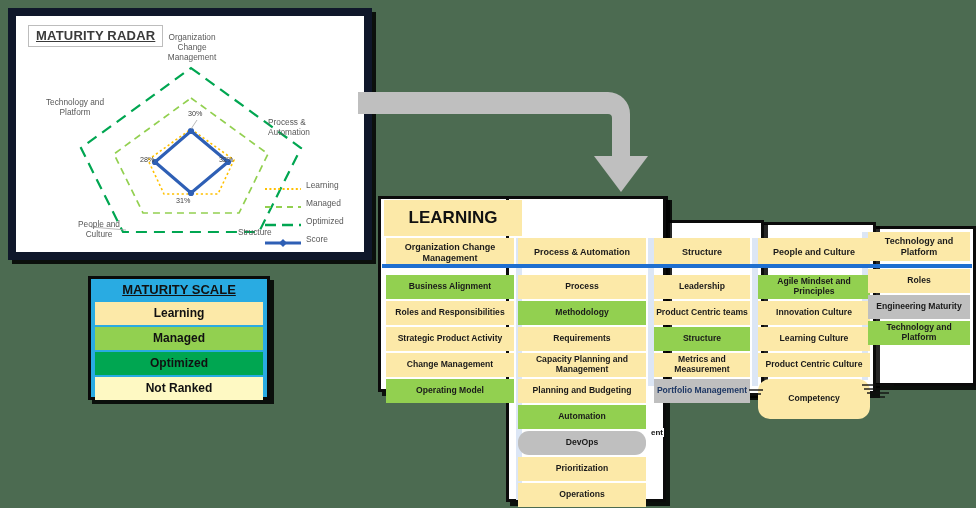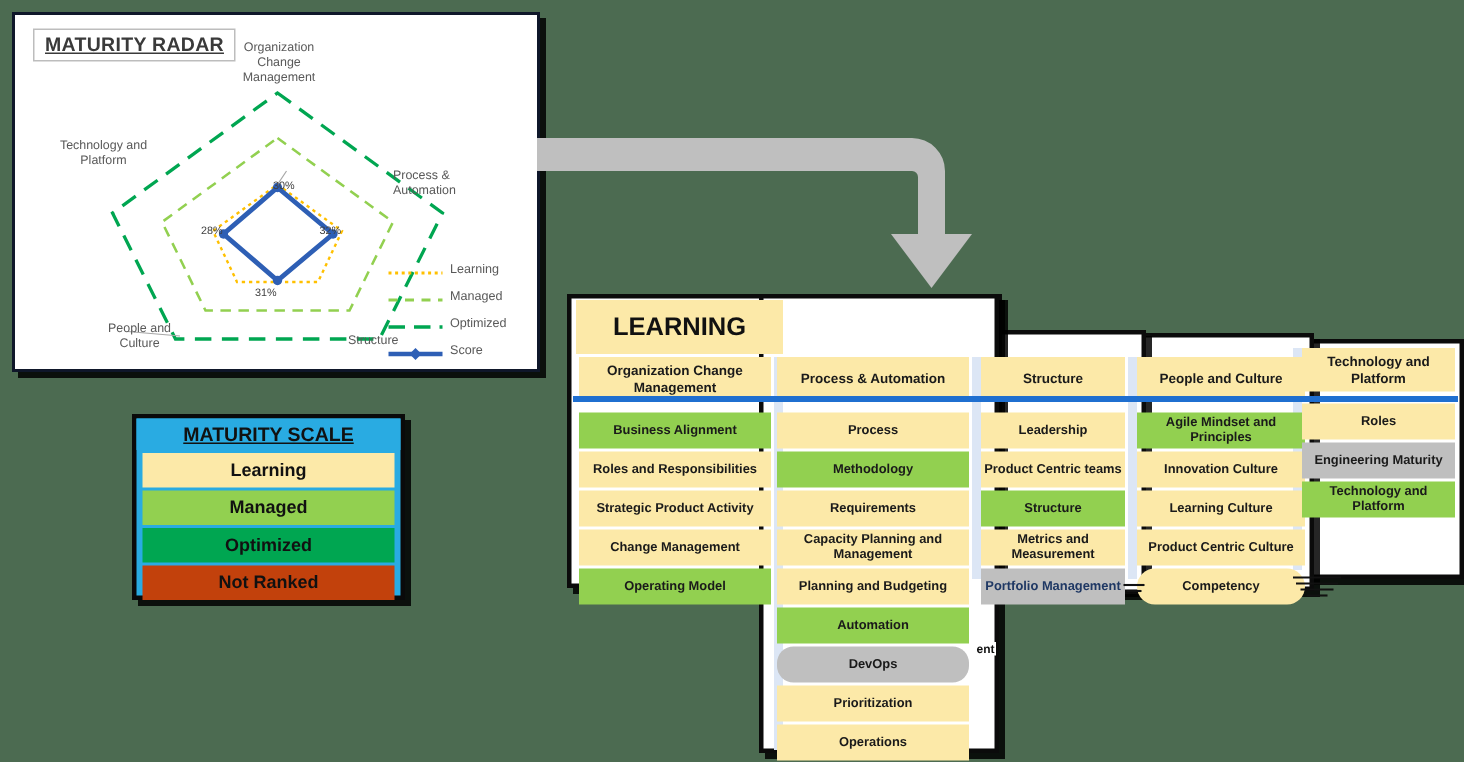--- a/index.html
+++ b/index.html
@@ -8,21 +8,21 @@
     background:#4c6b51;
     font-family:"Liberation Sans", sans-serif;
     overflow:hidden;
     position:relative;
   }
   .stage{position:absolute;left:0;top:0;width:976px;height:508px;}
 
   
   #radar-panel{
     position:absolute;left:8px;top:8px;width:348px;height:236px;
-    background:#ffffff;border:2px solid #0f172a;
+    background:#ffffff;border:8px solid #0f172a;
     box-shadow:4px 4px 0 rgba(0,0,0,.85);
   }
   #radar-title{
     position:absolute;left:12px;top:9px;
     border:1px solid #bdbdbd;background:#fff;
     padding:2px 7px 3px 7px;
     font-size:13px;font-weight:700;color:#3a3a3a;
     letter-spacing:.2px;
     text-decoration:underline;
   }
@@ -139,21 +139,21 @@
 Change
 Management</div>
     <div class="axis-label" style="left:252px;top:101px;width:62px;text-align:left;">Process &amp;
 Automation</div>
     <div class="axis-label" style="left:222px;top:211px;width:52px;text-align:left;">Structure</div>
     <div class="axis-label" style="left:52px;top:203px;width:62px;">People and
 Culture</div>
     <div class="axis-label" style="left:22px;top:81px;width:74px;">Technology and
 Platform</div>
 
-    <div class="pct-label" style="left:172px;top:109px;">30%</div>
+    <div class="pct-label" style="left:172px;top:93px;">30%</div>
     <div class="pct-label" style="left:203px;top:139px;text-align:right;">32%</div>
     <div class="pct-label" style="left:160px;top:180px;">31%</div>
     <div class="pct-label" style="left:124px;top:139px;">28%</div>
 
     <div class="legend">
       <div class="legend-row">
         <span class="legend-key">
           <svg width="38" height="10">
               <line x1="1" y1="5" x2="37" y2="5" stroke="#ffc000" stroke-width="2" stroke-dasharray="2,2.4"></line>
             </svg>
@@ -186,21 +186,21 @@
         <span class="legend-txt">Score</span>
       </div>
     </div>
   </div>
 
   <div id="scale-panel">
     <div class="scale-head">MATURITY SCALE</div>
     <div class="scale-row" style="background:#fce9a8;">Learning</div>
     <div class="scale-row" style="background:#92d050;">Managed</div>
     <div class="scale-row" style="background:#00a651;">Optimized</div>
-    <div class="scale-row" style="background:#c2410c;margin-bottom:0;">Not Ranked</div>
+    <div class="scale-row" style="background:#fef9c3;margin-bottom:0;">Not Ranked</div>
   </div>
 
   <svg id="flow-arrow" width="300" height="110">
     <path d="M2,4 H252 a22,22 0 0 1 22,22 V68 h18 L265,104 L238,68 h18 V30 a4,4 0 0 0 -4,-4 H2 Z" fill="#bfbfbf"></path>
   </svg>
 
   <div class="panel" id="panel-back"></div>
   <div class="panel" id="panel-right"></div>
   <div class="panel" id="panel-mid"></div>
   <div class="panel" id="panel-wide"></div>
@@ -250,21 +250,21 @@
       <div class="cell c-notranked bluetxt" style="height: 24px;">Portfolio Management</div>
     </div>
 
   <div class="col" id="col-3" style="left:758px;top:238px;width:112px;">
     <div class="cell hdr c-learning">People and Culture</div>
     <div style="height:6px;"></div>
   <div class="cell c-managed" style="height: 24px;">Agile Mindset and Principles</div>
       <div class="cell c-learning" style="height: 24px;">Innovation Culture</div>
       <div class="cell c-learning" style="height: 24px;">Learning Culture</div>
       <div class="cell c-learning" style="height: 24px;">Product Centric Culture</div>
-      <div class="cell c-learning" style="height: 24px; border-radius: 12px;">Competency</div>
+      <div class="cell c-learning" style="height: 40px; border-radius: 12px;">Competency</div>
     </div>
 
   <div class="col" id="col-4" style="left:868px;top:232px;width:102px;">
     <div class="cell hdr c-learning">Technology and Platform</div>
     <div style="height:6px;"></div>
   <div class="cell c-learning" style="height: 24px;">Roles</div>
       <div class="cell c-notranked" style="height: 24px;">Engineering Maturity</div>
       <div class="cell c-managed" style="height: 24px;">Technology and Platform</div>
     </div>
 

